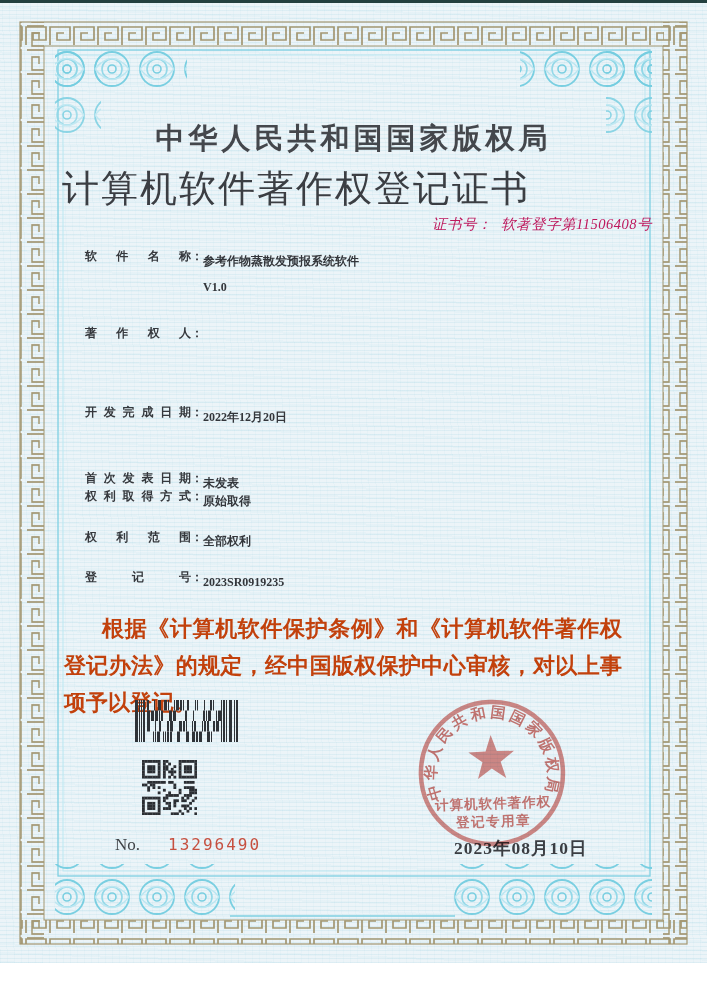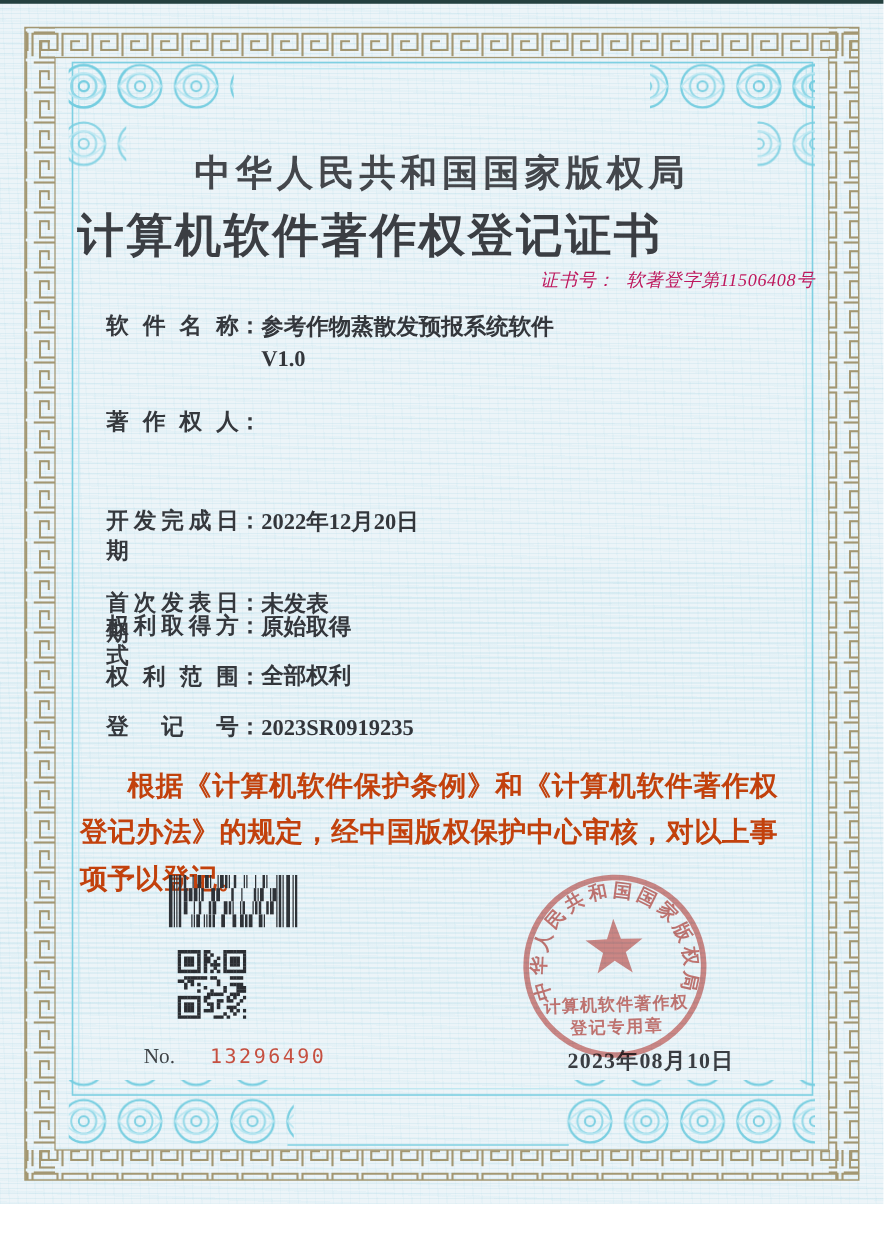--- a/index.html
+++ b/index.html
@@ -11,24 +11,24 @@
          background-image:
            repeating-linear-gradient(0deg, rgba(106,188,211,.12) 0 1px, rgba(255,255,255,0) 1px 4px),
            repeating-linear-gradient(88deg, rgba(106,188,211,.05) 0 1px, rgba(255,255,255,0) 1px 7px),
            repeating-linear-gradient(2deg, rgba(120,200,220,.06) 0 2px, rgba(255,255,255,0) 2px 9px);}
   .scan-strip{position:absolute;left:0;top:0;width:707px;height:3px;background:#24403f;}
   .borders{position:absolute;left:0;top:0;}
   
   .authority{position:absolute;left:0;top:119px;width:707px;text-align:center;
              font-size:29px;font-weight:700;letter-spacing:4px;color:#44474c;}
   .cert-title{position:absolute;left:0;top:164px;width:592px;text-align:center;
-              font-size:37px;font-weight:700;letter-spacing:2px;color:#3b3e43;}
+              font-size:37px;font-weight:400;letter-spacing:2px;color:#3b3e43;}
   .certno{position:absolute;left:432px;top:215px;font-size:14.5px;color:#be185d;letter-spacing:.5px;font-style:italic;}
   .certno .lbl{margin-right:9px;}
-  .row{position:absolute;left:85px;display:flex;align-items:flex-start;font-size:18px;}
+  .row{position:absolute;left:85px;display:flex;align-items:flex-start;font-size:12px;}
   .row .lab{display:inline-block;width:106px;font-weight:700;color:#35383d;
             text-align:justify;text-align-last:justify;}
   .row .colon{font-weight:700;color:#35383d;}
   .row .val{color:#33363b;line-height:26px;font-weight:600;}
   .r1{top:248px;} .r2{top:325px;} .r3{top:404px;} .r4{top:470px;}
   .r5{top:488px;} .r6{top:529px;font-family:Liberation Mono, monospace;} .r7{top:569px;}
   .statement{position:absolute;left:64px;top:610px;width:558px;font-size:22px;
              line-height:37px;text-indent:38px;color:#c2410c;font-weight:600;text-align:justify;}
   .barcode{position:absolute;left:135px;top:700px;}
   .qrcode{position:absolute;left:142px;top:760px;}

